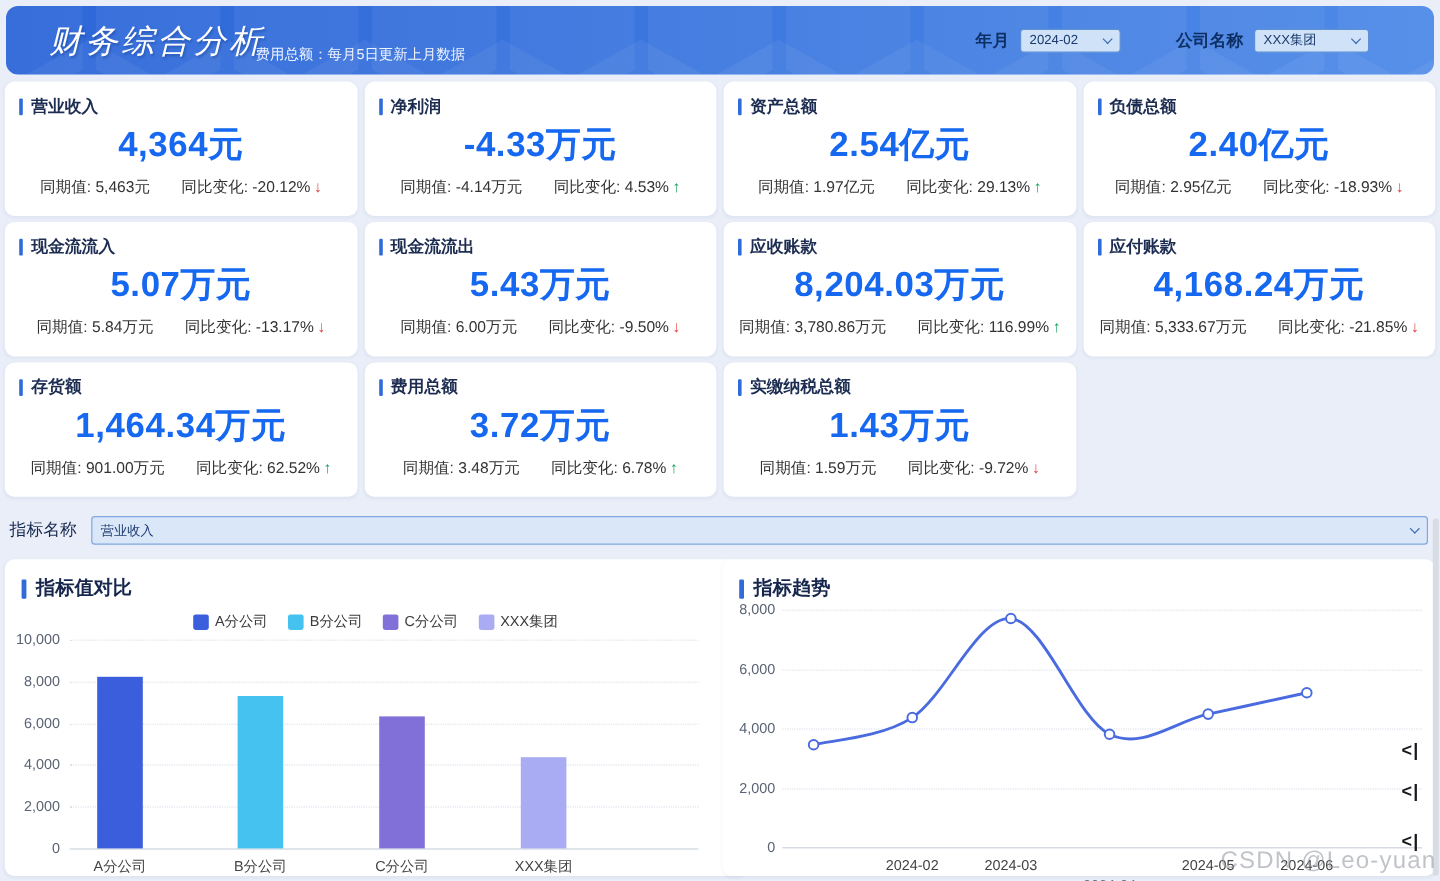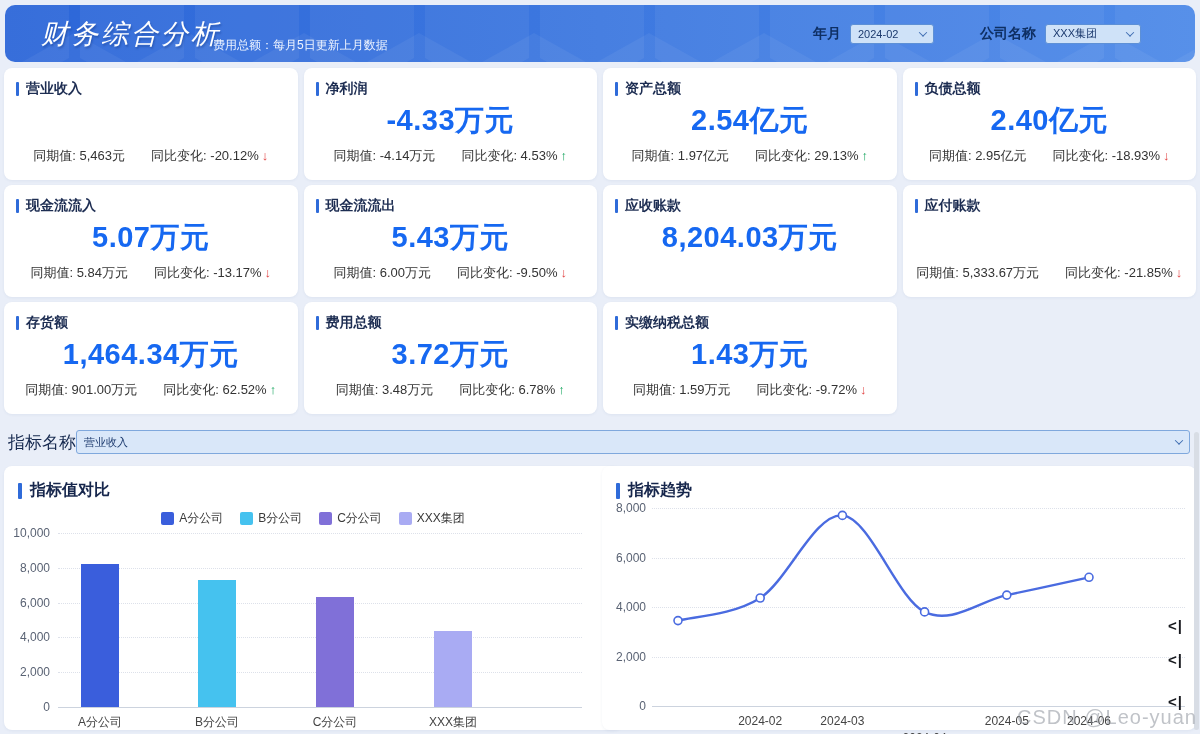--- a/index.html
+++ b/index.html
@@ -44,21 +44,21 @@
   .card-title { font-size:14px; font-weight:bold; color:#1d2d52; }
   .card-value { position:absolute; left:0; right:0; top:33px; text-align:center;
     font-size:29px; font-weight:bold; color:#1668f1; letter-spacing:0.5px; }
   .card-foot { position:absolute; left:0; right:0; top:79px; display:flex;
     justify-content:center; gap:26px; font-size:13px; color:#333; white-space:nowrap; }
   .arrow { font-weight:bold; margin-left:3px; font-size:13px; }
   .arrow.down { color:#e24545; } .arrow.up { color:#10a35a; }
   
   .indicator-row { position:absolute; left:8px; top:430px; width:1182px;
     display:flex; align-items:center; }
-  .indicator-label { font-size:17px; color:#15284e; margin-right:0; flex-shrink:0;text-align:center; }
+  .indicator-label { font-size:14px; color:#15284e; margin-right:12px; flex-shrink:0;text-align:center; }
   .select.indicator { flex:1; height:24px; background:#d9e7f9; border:1px solid #7fa8dd; }
   
   .panel { position:absolute; top:466px; height:264px; background:#ffffff;
     border-radius:8px; box-shadow:0 1px 3px rgba(30,60,120,0.06); }
   #compare-panel { left:4px; width:618px; }
   #trend-panel  { left:602px; width:594px; }
   .panel-head { position:absolute; left:14px; top:14px; display:flex; align-items:center; z-index:3; }
   .panel-accent { width:4px; height:16px; background:#2f6bd9; border-radius:1px; margin-right:8px; }
   .panel-title { font-size:16px; font-weight:bold; color:#16264c; }
   .legend { position:absolute; left:0; right:0; top:44px; display:flex;
@@ -123,20 +123,21 @@
     </div>
   </div>
 </div>
 
 <div class="kpi-grid">
   <div class="card">
     <div class="card-head">
       <span class="accent"></span>
       <span class="card-title">营业收入</span>
     </div>
+    <div class="card-value">4,364元</div>
     <div class="card-foot">
       <span><span>同期值: </span><span>5,463元</span></span>
       <span><span>同比变化: </span><span>-20.12%</span><span class="arrow down">↓</span></span>
     </div>
   </div>
 
   <div class="card">
     <div class="card-head">
       <span class="accent"></span>
       <span class="card-title">净利润</span>
@@ -195,27 +196,32 @@
       <span><span>同比变化: </span><span>-9.50%</span><span class="arrow down">↓</span></span>
     </div>
   </div>
 
   <div class="card">
     <div class="card-head">
       <span class="accent"></span>
       <span class="card-title">应收账款</span>
     </div>
     <div class="card-value">8,204.03万元</div>
+    <div class="card-foot">
+      <span><span>同期值: </span><span>3,780.86万元</span></span>
+      <span><span>同比变化: </span><span>116.99%</span><span class="arrow up">↑</span></span>
+    </div>
   </div>
 
   <div class="card">
     <div class="card-head">
       <span class="accent"></span>
       <span class="card-title">应付账款</span>
     </div>
+    <div class="card-value">4,168.24万元</div>
     <div class="card-foot">
       <span><span>同期值: </span><span>5,333.67万元</span></span>
       <span><span>同比变化: </span><span>-21.85%</span><span class="arrow down">↓</span></span>
     </div>
   </div>
 
   <div class="card">
     <div class="card-head">
       <span class="accent"></span>
       <span class="card-title">存货额</span>

